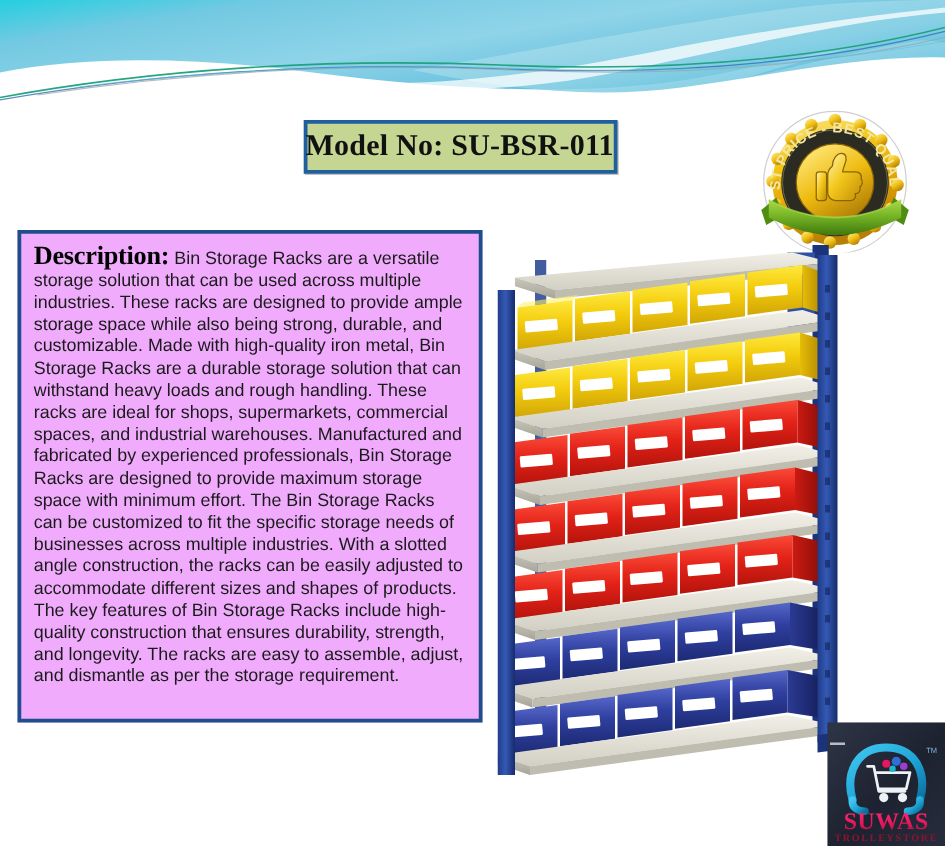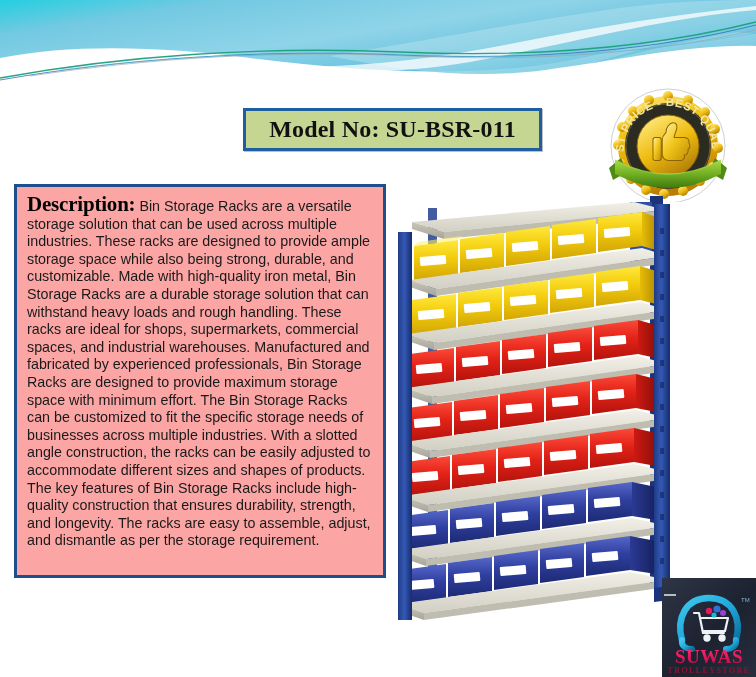--- a/index.html
+++ b/index.html
@@ -18,41 +18,41 @@
 
   
   #banner{
     position:absolute;left:0;top:0;width:756px;height:96px;
     overflow:hidden;
   }
   #banner svg{display:block;width:756px;height:96px;}
 
   
   #model-box{
-    position:absolute;left:243px;top:96px;width:299px;height:43px;
+    position:absolute;left:243px;top:96px;width:251px;height:43px;
     box-sizing:border-box;
     background:#c5d693;
     border:3px solid #1f5fa0;
     box-shadow:1px 1px 0 rgba(0,0,0,.25);
-    display:flex;align-items:center;justify-content:center;margin-top:12px;
+    display:flex;align-items:center;justify-content:flex-end;
   }
   #model-text{
     font-family:"Liberation Serif", serif;
     font-weight:bold;
     font-size:24px;
     color:#111111;
     letter-spacing:.2px;
     white-space:nowrap;
   }
 
   
   #desc-box{
     position:absolute;left:14px;top:184px;width:372px;height:394px;
     box-sizing:border-box;
-    background:#fca5a5;
+    background:#f0abfc;
     border:3px solid #1f4e8c;
     padding:9px 10px 6px 10px;
     overflow:hidden;
   }
   #desc-body{
     font-size:14.3px;
     line-height:17.6px;
     color:#1a1a1a;
     text-align:left;
     margin:0;

